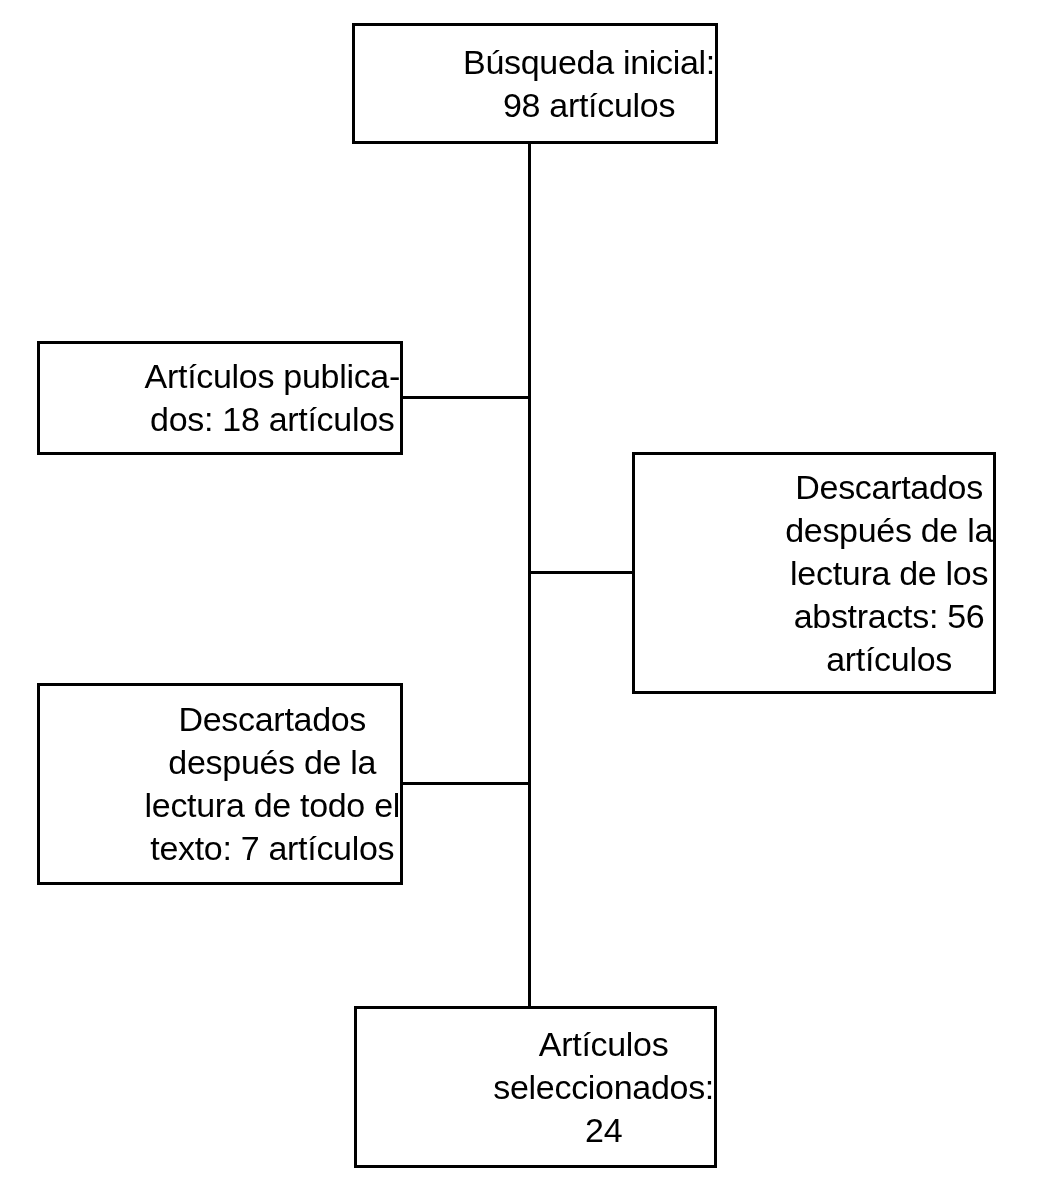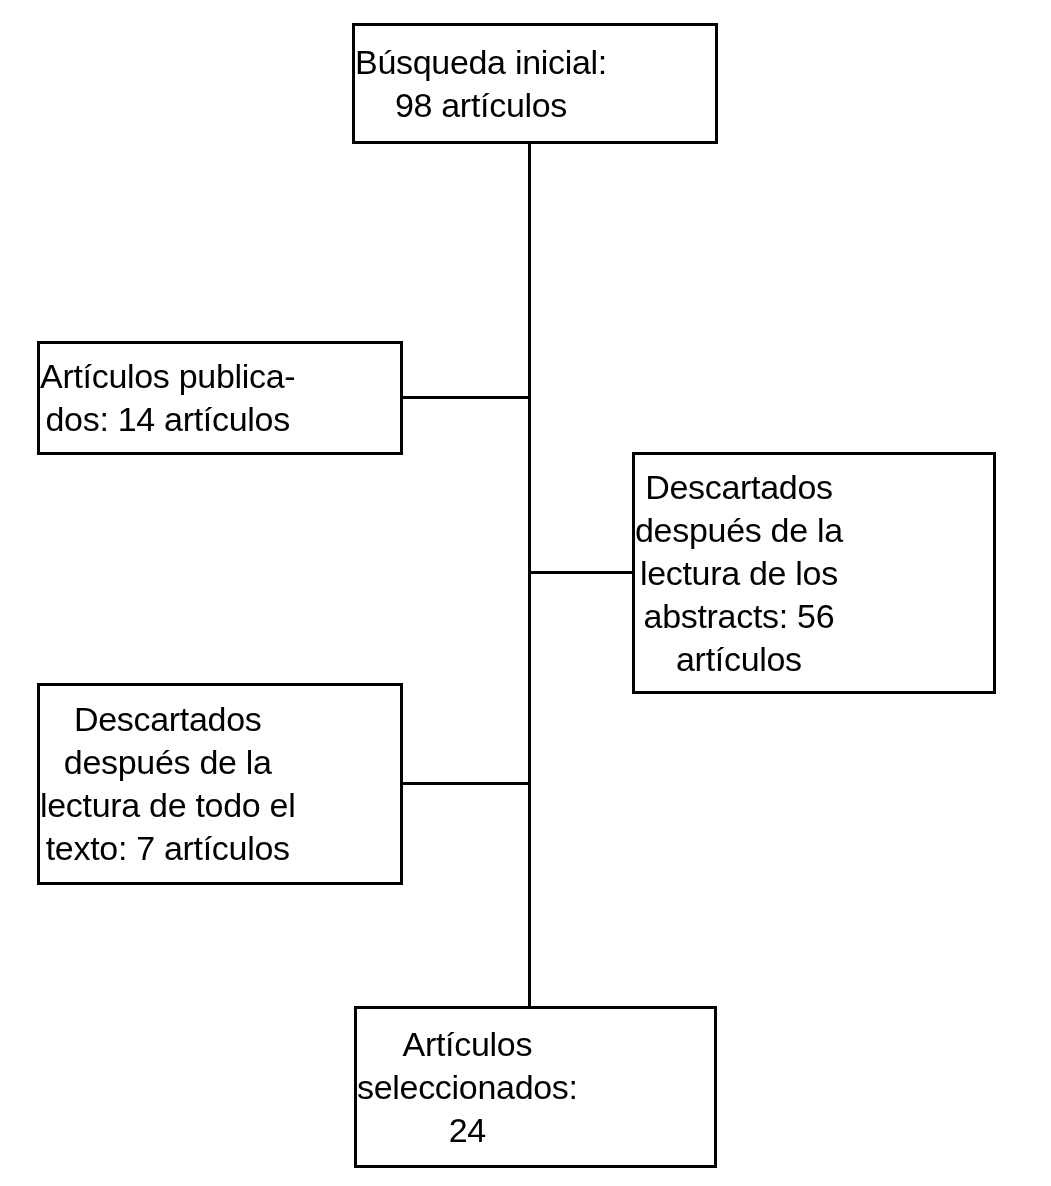--- a/index.html
+++ b/index.html
@@ -16,21 +16,21 @@
     color: #000000;
     overflow: hidden;
   }
   .node {
     position: absolute;
     box-sizing: border-box;
     border: 3px solid #000000;
     background: #ffffff;
     display: flex;
     align-items: center;
-    justify-content: flex-start;
+    justify-content: flex-end;
     text-align: center;
   }
   .node .label {
     white-space: pre-line;
     font-size: 34px;
     line-height: 43px;
     letter-spacing: -0.3px;
   }
   .line {
     position: absolute;
@@ -58,21 +58,21 @@
   <div class="line" id="conn-disc-abstracts"></div>
   <div class="line" id="conn-disc-fulltext"></div>
 
   <div class="node" id="node-initial">
     <span class="label">Búsqueda inicial:
 98 artículos</span>
   </div>
 
   <div class="node" id="node-published">
     <span class="label">Artículos publica-
-dos: 14 artículos</span>
+dos: 18 artículos</span>
   </div>
 
   <div class="node" id="node-disc-abstracts">
     <span class="label">Descartados
 después de la
 lectura de los
 abstracts: 56
 artículos</span>
   </div>
 

